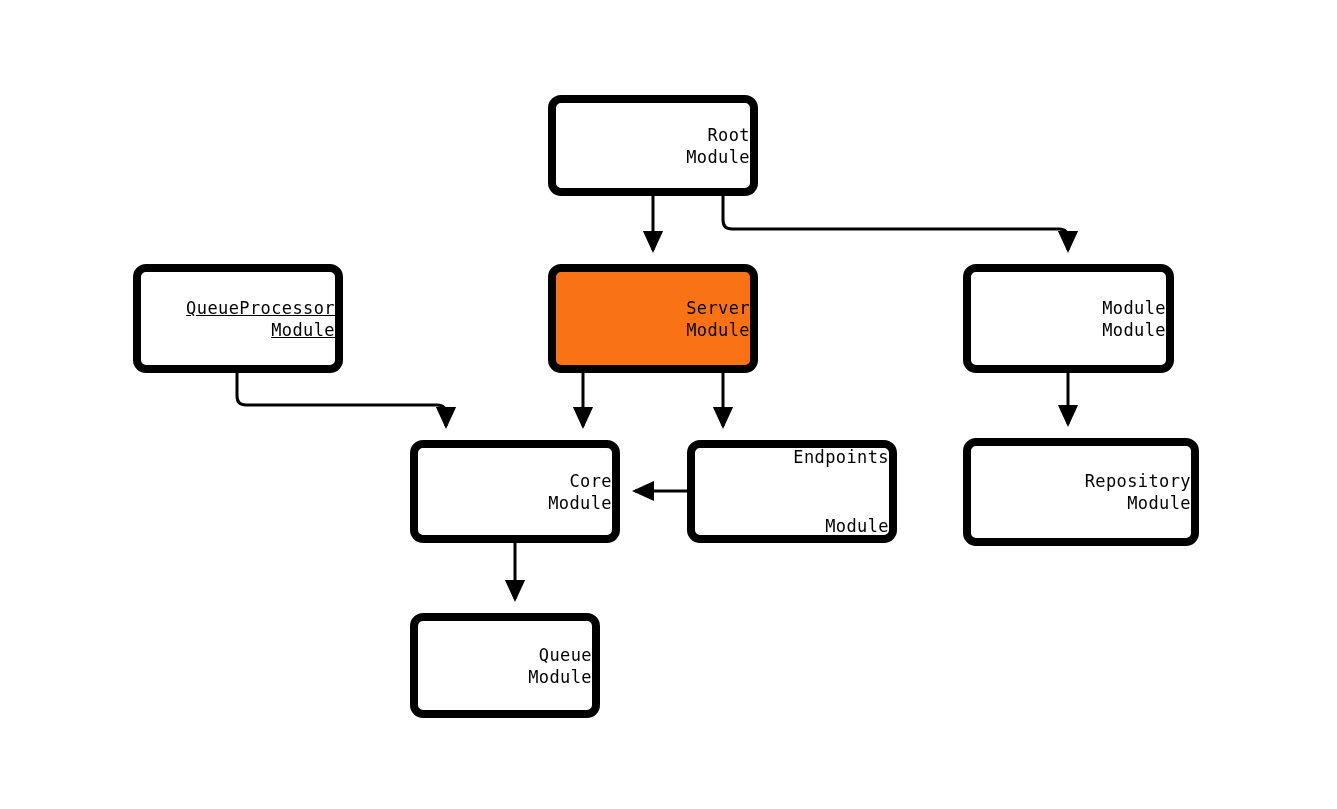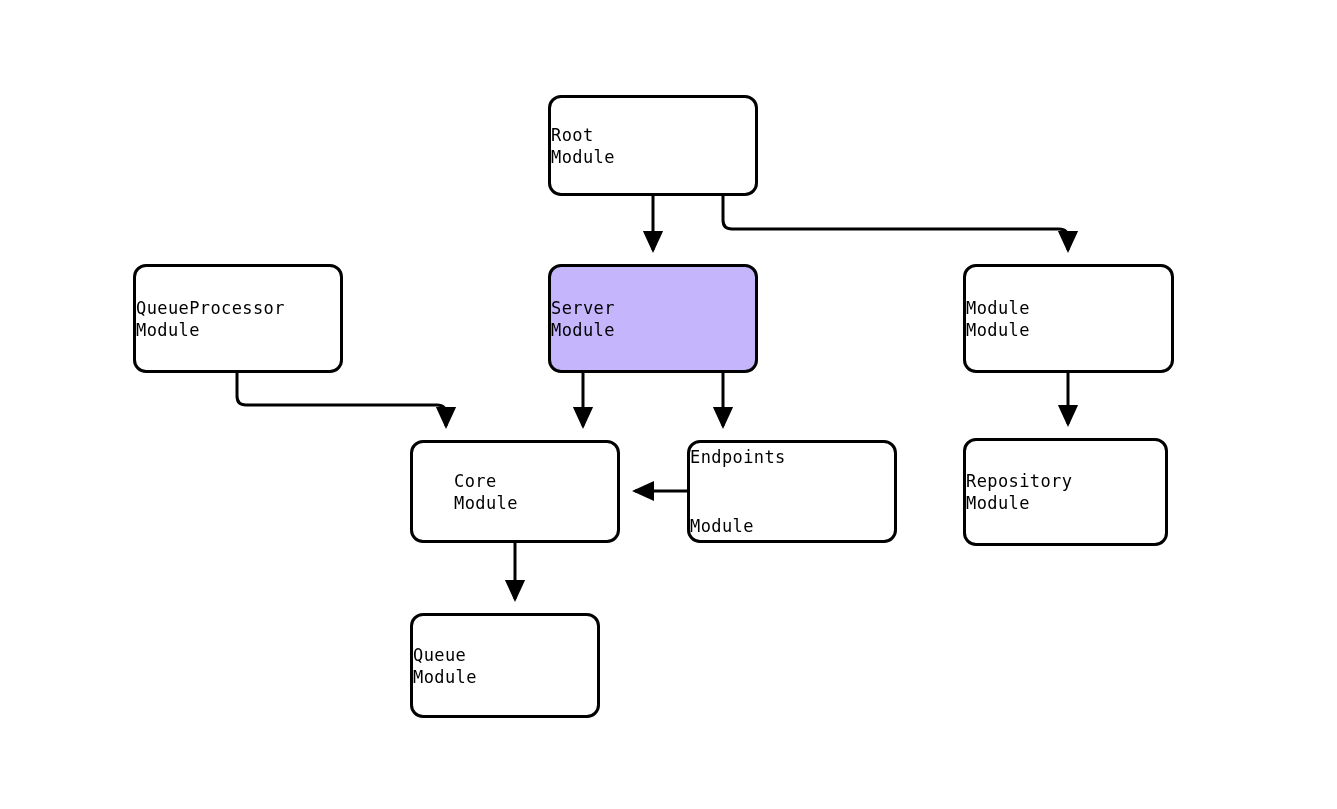--- a/index.html
+++ b/index.html
@@ -23,25 +23,25 @@
     left: 0;
     top: 0;
     width: 1337px;
     height: 809px;
     pointer-events: none;
   }
   .node {
     position: absolute;
     box-sizing: border-box;
     background: #ffffff;
-    border: 3px solid #8b5cf6;
+    border: 8px solid #8b5cf6;
     border-radius: 13px;
     display: flex;
     flex-direction: column;
-    align-items: flex-start;
+    align-items: flex-end;
     justify-content: center;
     z-index: 2;
   }
   .node-label {
     font-family: "DejaVu Sans Mono", "Liberation Mono", monospace;
     font-size: 17px;
     line-height: 22px;
     color: #000000;
     text-align: center;
     white-space: pre;
@@ -75,46 +75,46 @@
     <path d="M 1068,373 L 1068,424" fill="none" stroke="#000000" stroke-width="3" marker-end="url(#arrowhead)"></path>
 
     <path d="M 515,543 L 515,599" fill="none" stroke="#000000" stroke-width="3" marker-end="url(#arrowhead)"></path>
   </svg>
 
   <div class="node" style="left: 548px; top: 95px; width: 210px; height: 101px; background: rgb(255, 255, 255); border-color: rgb(0, 0, 0);">
     <span class="node-label">Root</span>
     <span class="node-label">Module</span>
   </div>
 
-  <div class="node" style="left: 133px; top: 264px; width: 210px; height: 109px; background: rgb(255, 255, 255); border-color: rgb(0, 0, 0);">
+  <div class="node" style="left: 133px; top: 264px; width: 210px; height: 109px; background: rgb(255, 255, 255); border-color: rgb(0, 0, 0); text-decoration: underline;">
     <span class="node-label">QueueProcessor</span>
     <span class="node-label">Module</span>
   </div>
 
-  <div class="node" style="left: 548px; top: 264px; width: 210px; height: 109px; background: #c4b5fd; border-color: rgb(0, 0, 0);">
+  <div class="node" style="left: 548px; top: 264px; width: 210px; height: 109px; background: #f97316; border-color: rgb(0, 0, 0);">
     <span class="node-label">Server</span>
     <span class="node-label">Module</span>
   </div>
 
   <div class="node" style="left: 963px; top: 264px; width: 211px; height: 109px; background: rgb(255, 255, 255); border-color: rgb(0, 0, 0);">
     <span class="node-label">Module</span>
     <span class="node-label">Module</span>
   </div>
 
   <div class="node" style="left: 410px; top: 440px; width: 210px; height: 103px; background: rgb(255, 255, 255); border-color: rgb(0, 0, 0); padding-left: 41px;">
     <span class="node-label">Core</span>
     <span class="node-label">Module</span>
   </div>
 
   <div class="node" style="left: 687px; top: 440px; width: 210px; height: 103px; background: rgb(255, 255, 255); border-color: rgb(0, 0, 0); gap: 47px;">
     <span class="node-label">Endpoints</span>
     <span class="node-label">Module</span>
   </div>
 
-  <div class="node" style="left: 963px; top: 438px; width: 205px; height: 108px; background: rgb(255, 255, 255); border-color: rgb(0, 0, 0);">
+  <div class="node" style="left: 963px; top: 438px; width: 236px; height: 108px; background: rgb(255, 255, 255); border-color: rgb(0, 0, 0);">
     <span class="node-label">Repository</span>
     <span class="node-label">Module</span>
   </div>
 
   <div class="node" style="left: 410px; top: 613px; width: 190px; height: 105px; background: rgb(255, 255, 255); border-color: rgb(0, 0, 0);">
     <span class="node-label">Queue</span>
     <span class="node-label">Module</span>
   </div>
 
 </div>

